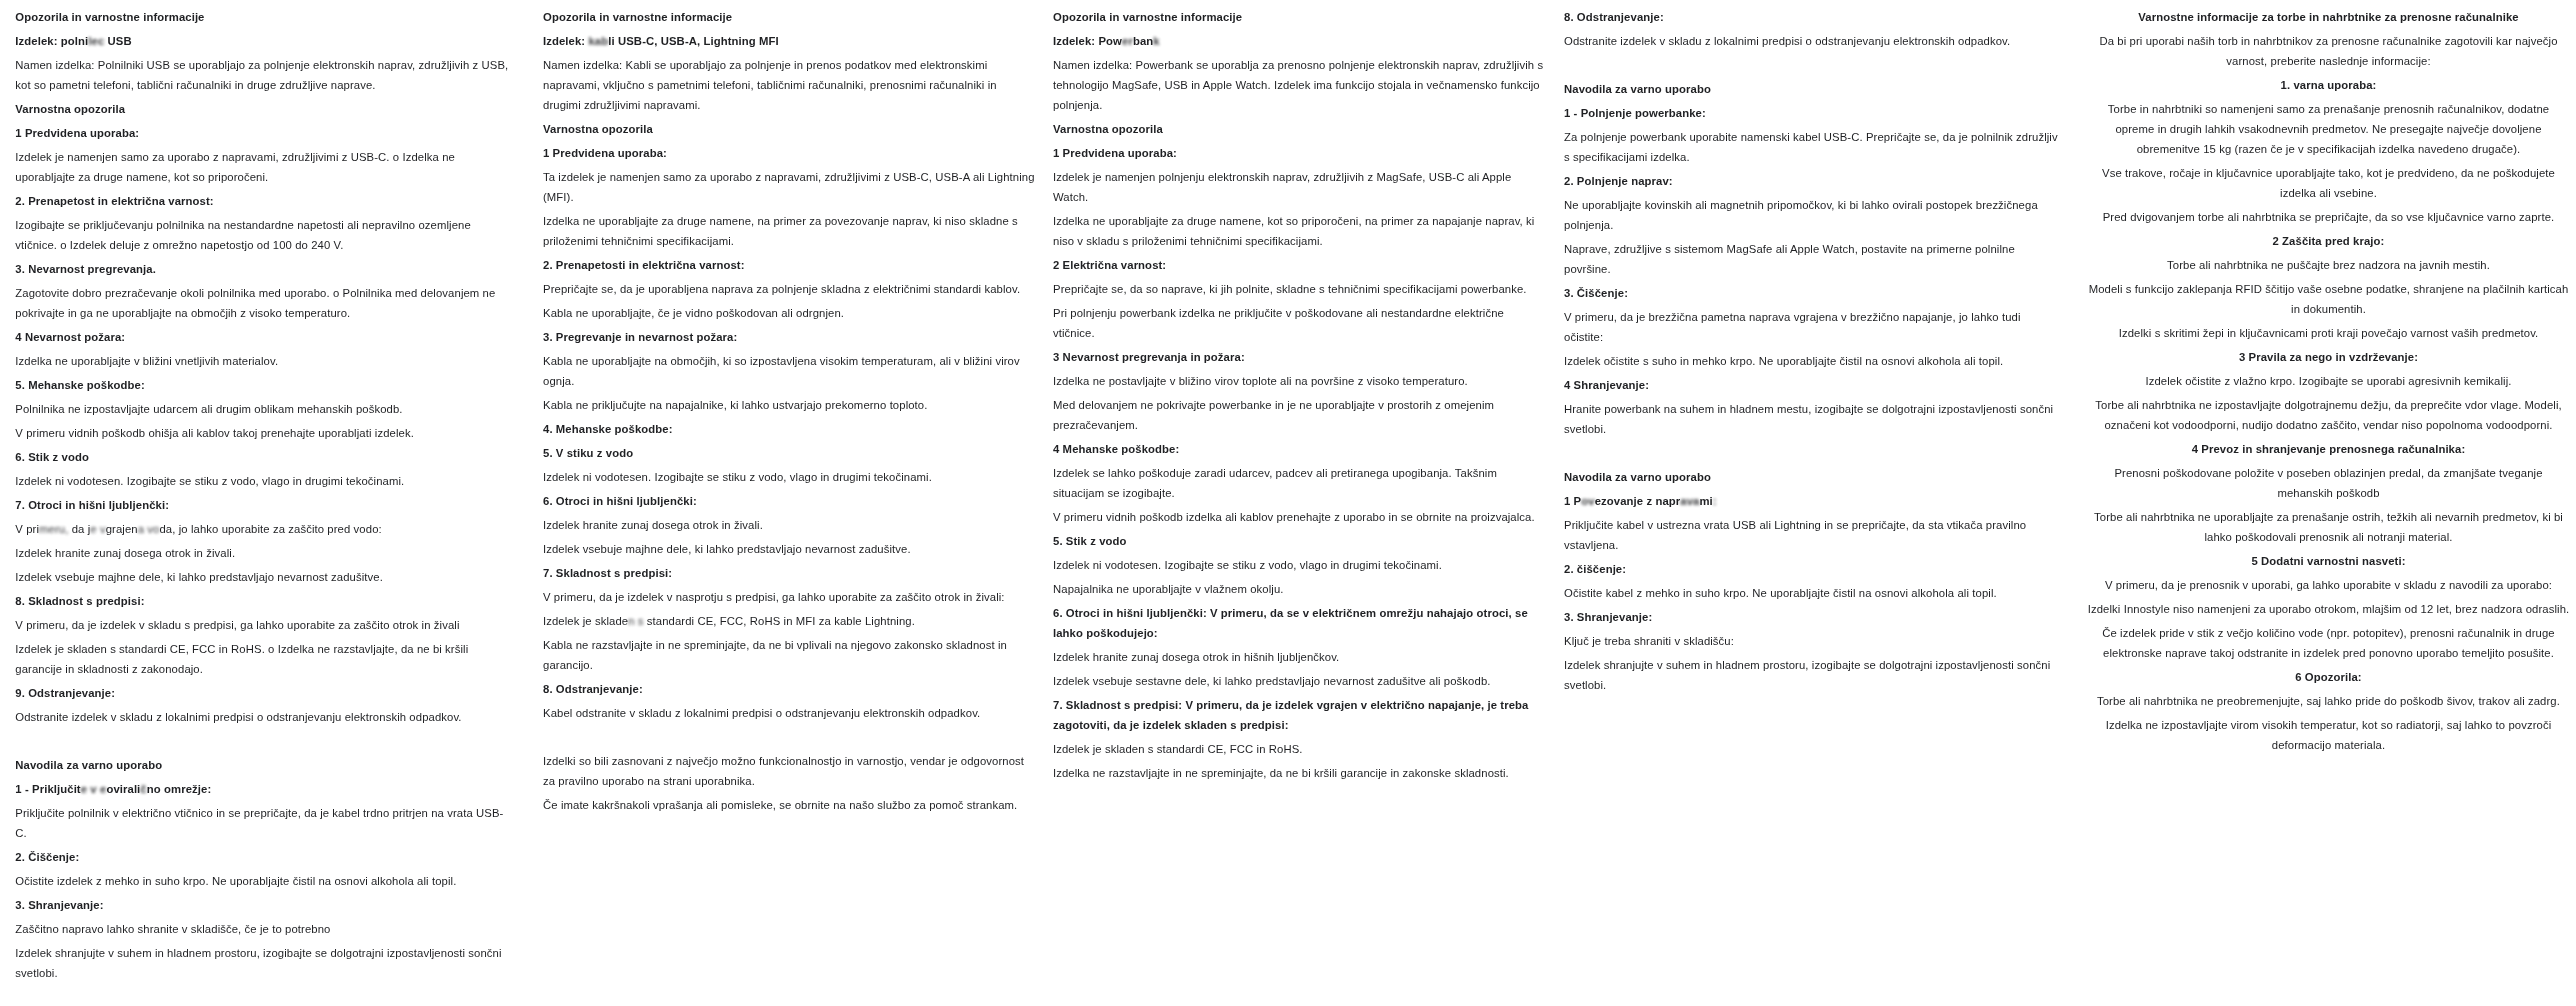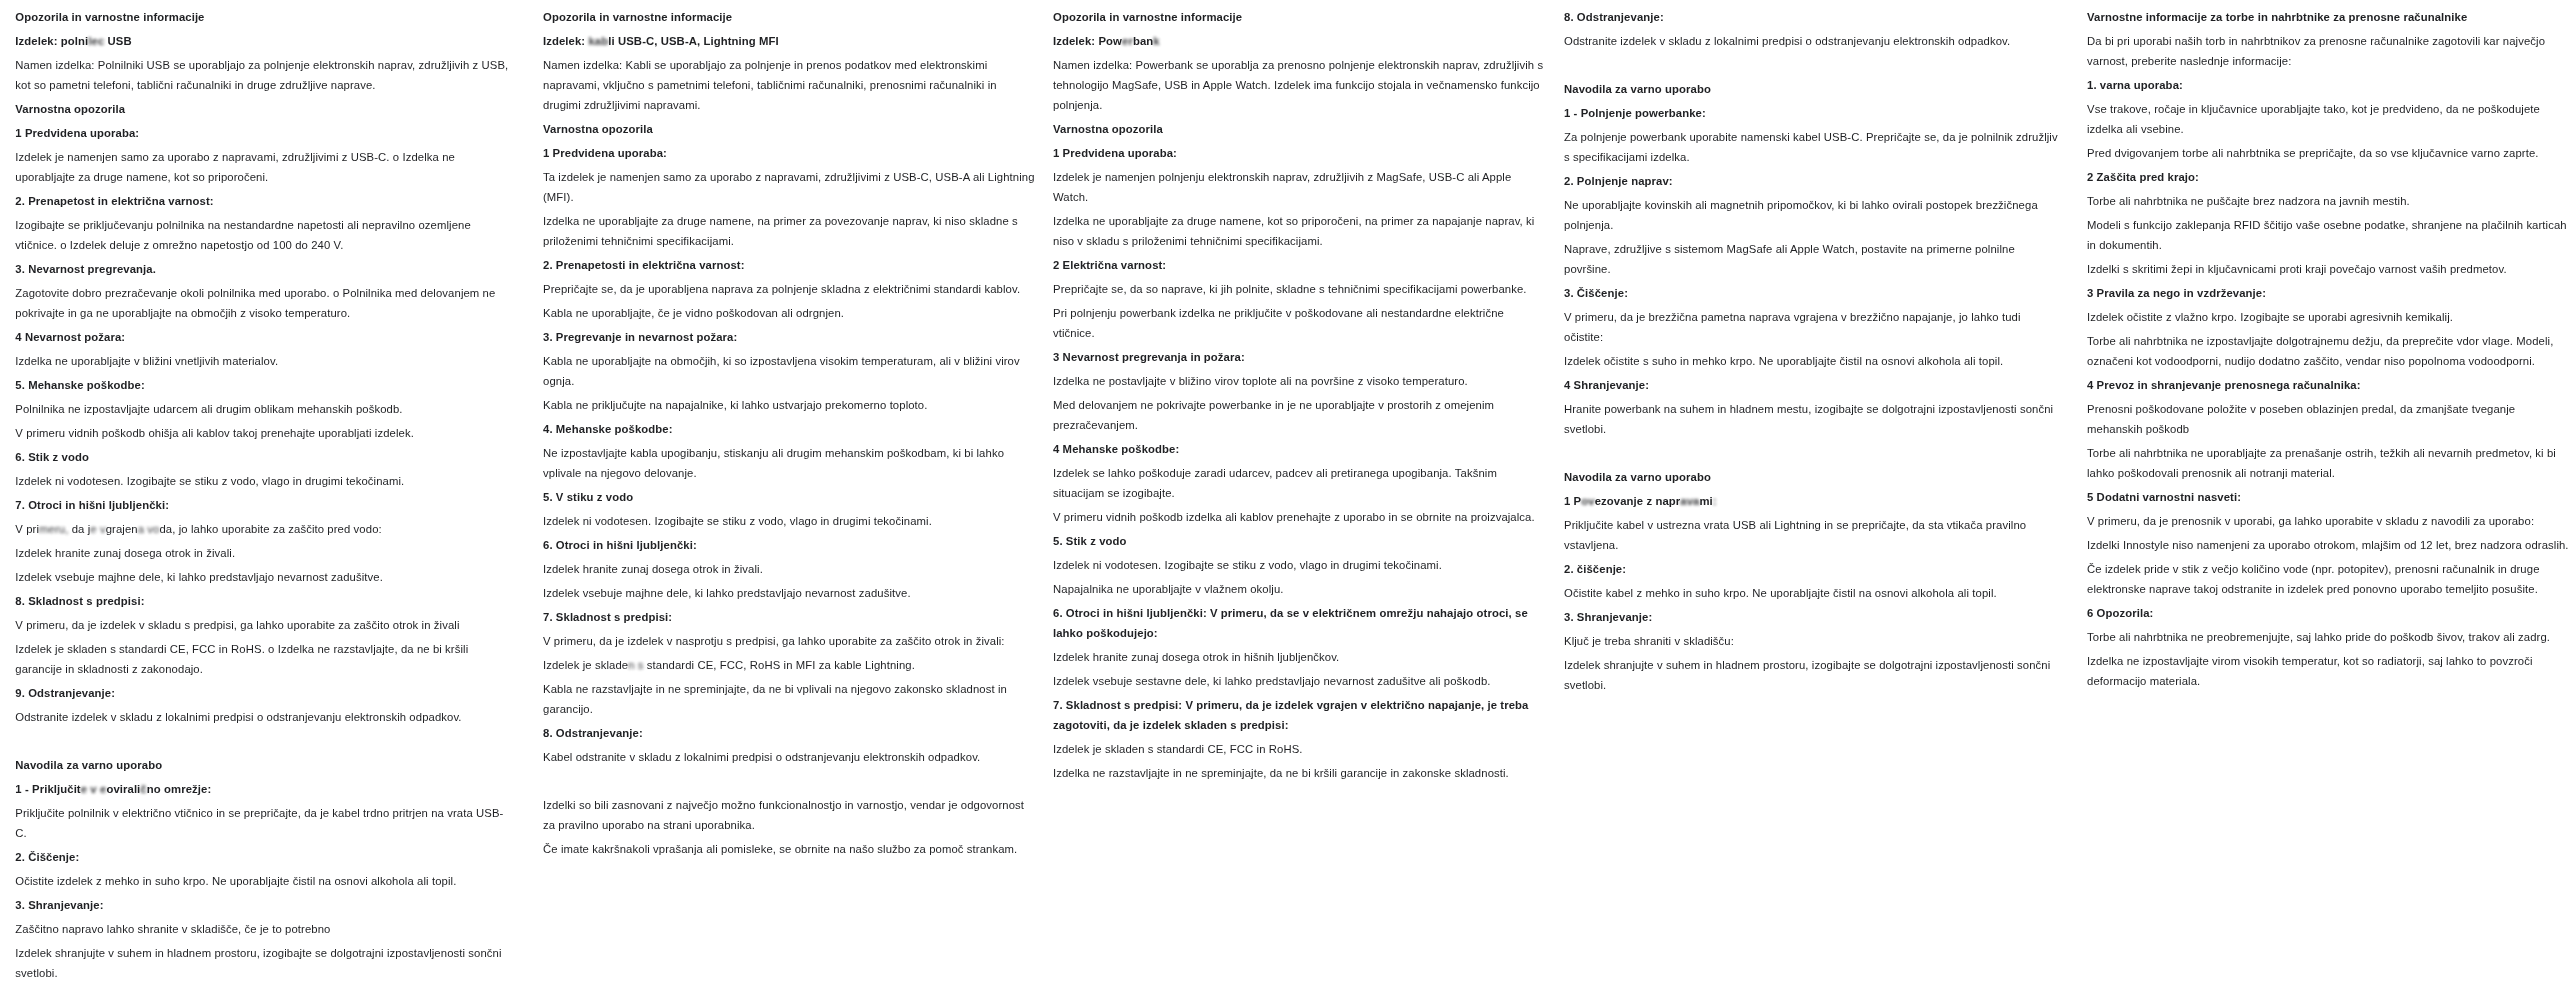--- a/index.html
+++ b/index.html
@@ -22,21 +22,21 @@
     top: 7.2px;
     font-size: 11.3px;
     line-height: 20px;
     color: #1f2023;
     letter-spacing: 0.1px;
   }
   .col1 { left: 15.3px;   width: 497px; }
   .col2 { left: 543px;  width: 493px; }
   .col3 { left: 1053px; width: 495px; }
   .col4 { left: 1564px; width: 494px; }
-  .col5 { left: 2087px; width: 483px; }
+  .col5 { left: 2087px; width: 483px; text-align: center; }
   .blk { margin: 0 0 4px 0; }
   .h   { font-weight: 700; }
   .p   { font-weight: 400; }
   .gap { height: 20px; }
   .blur { filter: blur(1.8px); opacity: 0.9; }
 </style>
 </head>
 <body>
 
 <div class="page">
@@ -86,21 +86,20 @@
         <div class="blk h">1 Predvidena uporaba:</div>
         <div class="blk p">Ta izdelek je namenjen samo za uporabo z napravami, združljivimi z USB-C, USB-A ali Lightning (MFI).</div>
         <div class="blk p">Izdelka ne uporabljajte za druge namene, na primer za povezovanje naprav, ki niso skladne s priloženimi tehničnimi specifikacijami.</div>
         <div class="blk h">2. Prenapetosti in električna varnost:</div>
         <div class="blk p">Prepričajte se, da je uporabljena naprava za polnjenje skladna z električnimi standardi kablov.</div>
         <div class="blk p">Kabla ne uporabljajte, če je vidno poškodovan ali odrgnjen.</div>
         <div class="blk h">3. Pregrevanje in nevarnost požara:</div>
         <div class="blk p">Kabla ne uporabljajte na območjih, ki so izpostavljena visokim temperaturam, ali v bližini virov ognja.</div>
         <div class="blk p">Kabla ne priključujte na napajalnike, ki lahko ustvarjajo prekomerno toploto.</div>
         <div class="blk h">4. Mehanske poškodbe:</div>
-        <div class="blk p">Ne izpostavljajte kabla upogibanju, stiskanju ali drugim mehanskim poškodbam, ki bi lahko vplivale na njegovo delovanje.</div>
         <div class="blk h">5. V stiku z vodo</div>
         <div class="blk p">Izdelek ni vodotesen. Izogibajte se stiku z vodo, vlago in drugimi tekočinami.</div>
         <div class="blk h">6. Otroci in hišni ljubljenčki:</div>
         <div class="blk p">Izdelek hranite zunaj dosega otrok in živali.</div>
         <div class="blk p">Izdelek vsebuje majhne dele, ki lahko predstavljajo nevarnost zadušitve.</div>
         <div class="blk h">7. Skladnost s predpisi:</div>
         <div class="blk p">V primeru, da je izdelek v nasprotju s predpisi, ga lahko uporabite za zaščito otrok in živali:</div>
         <div class="blk p"><span>Izdelek je sklade</span><span class="blur">n s</span><span> standardi CE, FCC, RoHS in MFI za kable Lightning.</span></div>
         <div class="blk p">Kabla ne razstavljajte in ne spreminjajte, da ne bi vplivali na njegovo zakonsko skladnost in garancijo.</div>
         <div class="blk h">8. Odstranjevanje:</div>
@@ -158,20 +157,21 @@
         <div class="blk h">2. čiščenje:</div>
         <div class="blk p">Očistite kabel z mehko in suho krpo. Ne uporabljajte čistil na osnovi alkohola ali topil.</div>
         <div class="blk h">3. Shranjevanje:</div>
         <div class="blk p">Ključ je treba shraniti v skladišču:</div>
         <div class="blk p">Izdelek shranjujte v suhem in hladnem prostoru, izogibajte se dolgotrajni izpostavljenosti sončni svetlobi.</div>
       </div>
       <div class="col col5">
         <div class="blk h">Varnostne informacije za torbe in nahrbtnike za prenosne računalnike</div>
         <div class="blk p">Da bi pri uporabi naših torb in nahrbtnikov za prenosne računalnike zagotovili kar največjo varnost, preberite naslednje informacije:</div>
         <div class="blk h">1. varna uporaba:</div>
+        <div class="blk p">Torbe in nahrbtniki so namenjeni samo za prenašanje prenosnih računalnikov, dodatne opreme in drugih lahkih vsakodnevnih predmetov. Ne presegajte največje dovoljene obremenitve 15 kg (razen če je v specifikacijah izdelka navedeno drugače).</div>
         <div class="blk p">Vse trakove, ročaje in ključavnice uporabljajte tako, kot je predvideno, da ne poškodujete izdelka ali vsebine.</div>
         <div class="blk p">Pred dvigovanjem torbe ali nahrbtnika se prepričajte, da so vse ključavnice varno zaprte.</div>
         <div class="blk h">2 Zaščita pred krajo:</div>
         <div class="blk p">Torbe ali nahrbtnika ne puščajte brez nadzora na javnih mestih.</div>
         <div class="blk p">Modeli s funkcijo zaklepanja RFID ščitijo vaše osebne podatke, shranjene na plačilnih karticah in dokumentih.</div>
         <div class="blk p">Izdelki s skritimi žepi in ključavnicami proti kraji povečajo varnost vaših predmetov.</div>
         <div class="blk h">3 Pravila za nego in vzdrževanje:</div>
         <div class="blk p">Izdelek očistite z vlažno krpo. Izogibajte se uporabi agresivnih kemikalij.</div>
         <div class="blk p">Torbe ali nahrbtnika ne izpostavljajte dolgotrajnemu dežju, da preprečite vdor vlage. Modeli, označeni kot vodoodporni, nudijo dodatno zaščito, vendar niso popolnoma vodoodporni.</div>
         <div class="blk h">4 Prevoz in shranjevanje prenosnega računalnika:</div>

